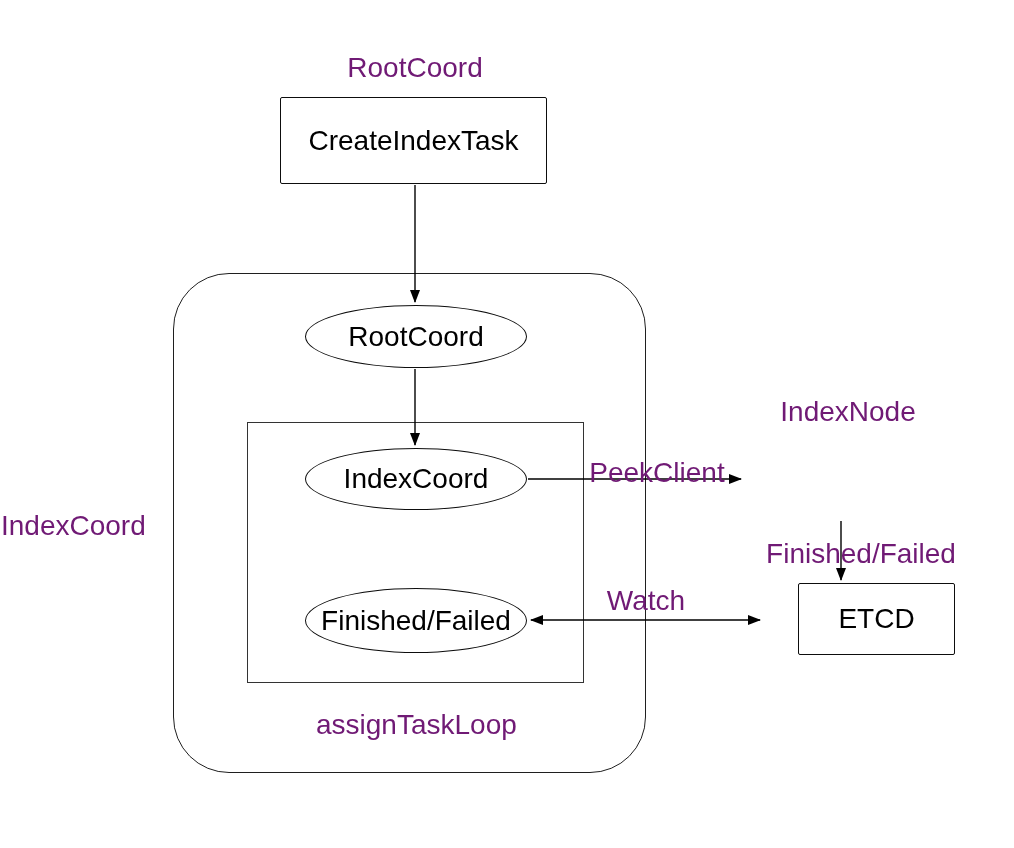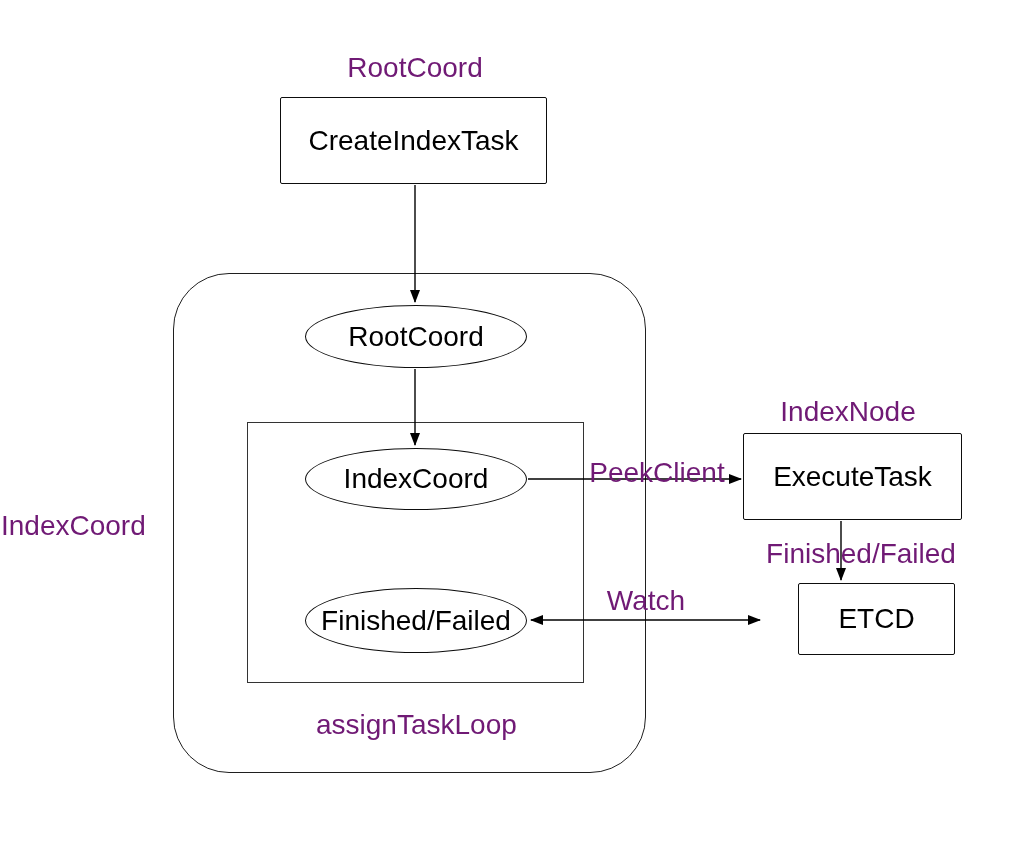--- a/index.html
+++ b/index.html
@@ -47,23 +47,20 @@
   </div>
 
   <div class="shape ellipse" style="left:305px; top:448px; width:222px; height:62px;">
     <span>IndexCoord</span>
   </div>
 
   <div class="shape ellipse" style="left:305px; top:588px; width:222px; height:65px;">
     <span>Finished/Failed</span>
   </div>
 
-  <div class="shape rounded" style="left:743px; top:433px; width:219px; height:87px;">
-    <span>ExecuteTask</span>
-  </div>
 
   <div class="shape rounded" style="left:798px; top:583px; width:157px; height:72px;">
     <span>ETCD</span>
   </div>
 
   <svg class="edges" width="1014" height="848" viewBox="0 0 1014 848">
     <defs>
       <marker id="arrow" markerWidth="14" markerHeight="11" refX="12" refY="5" orient="auto-start-reverse" markerUnits="userSpaceOnUse">
         <path d="M0,0 L13,5 L0,10 z" fill="#000000"></path>
       </marker>

